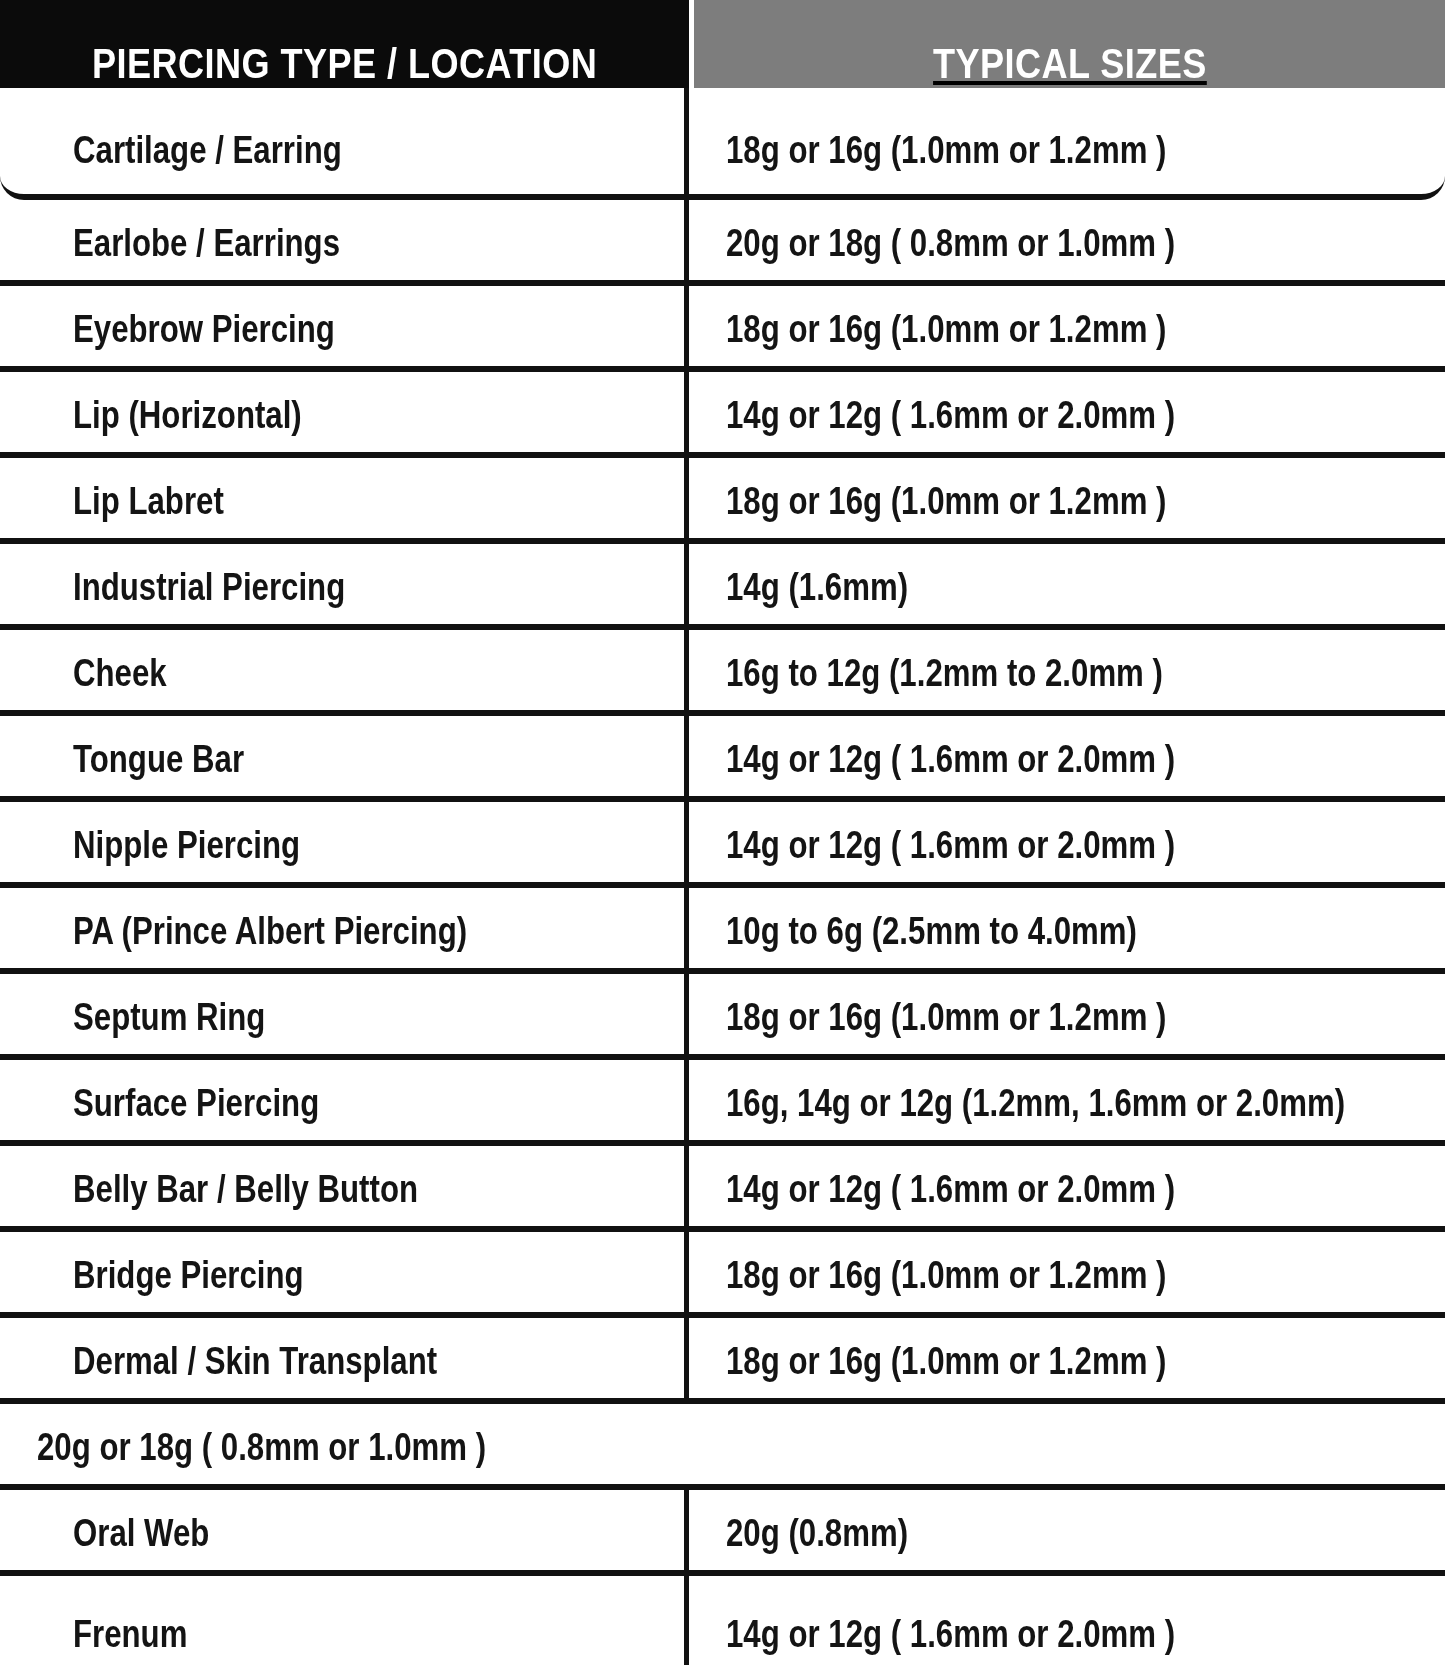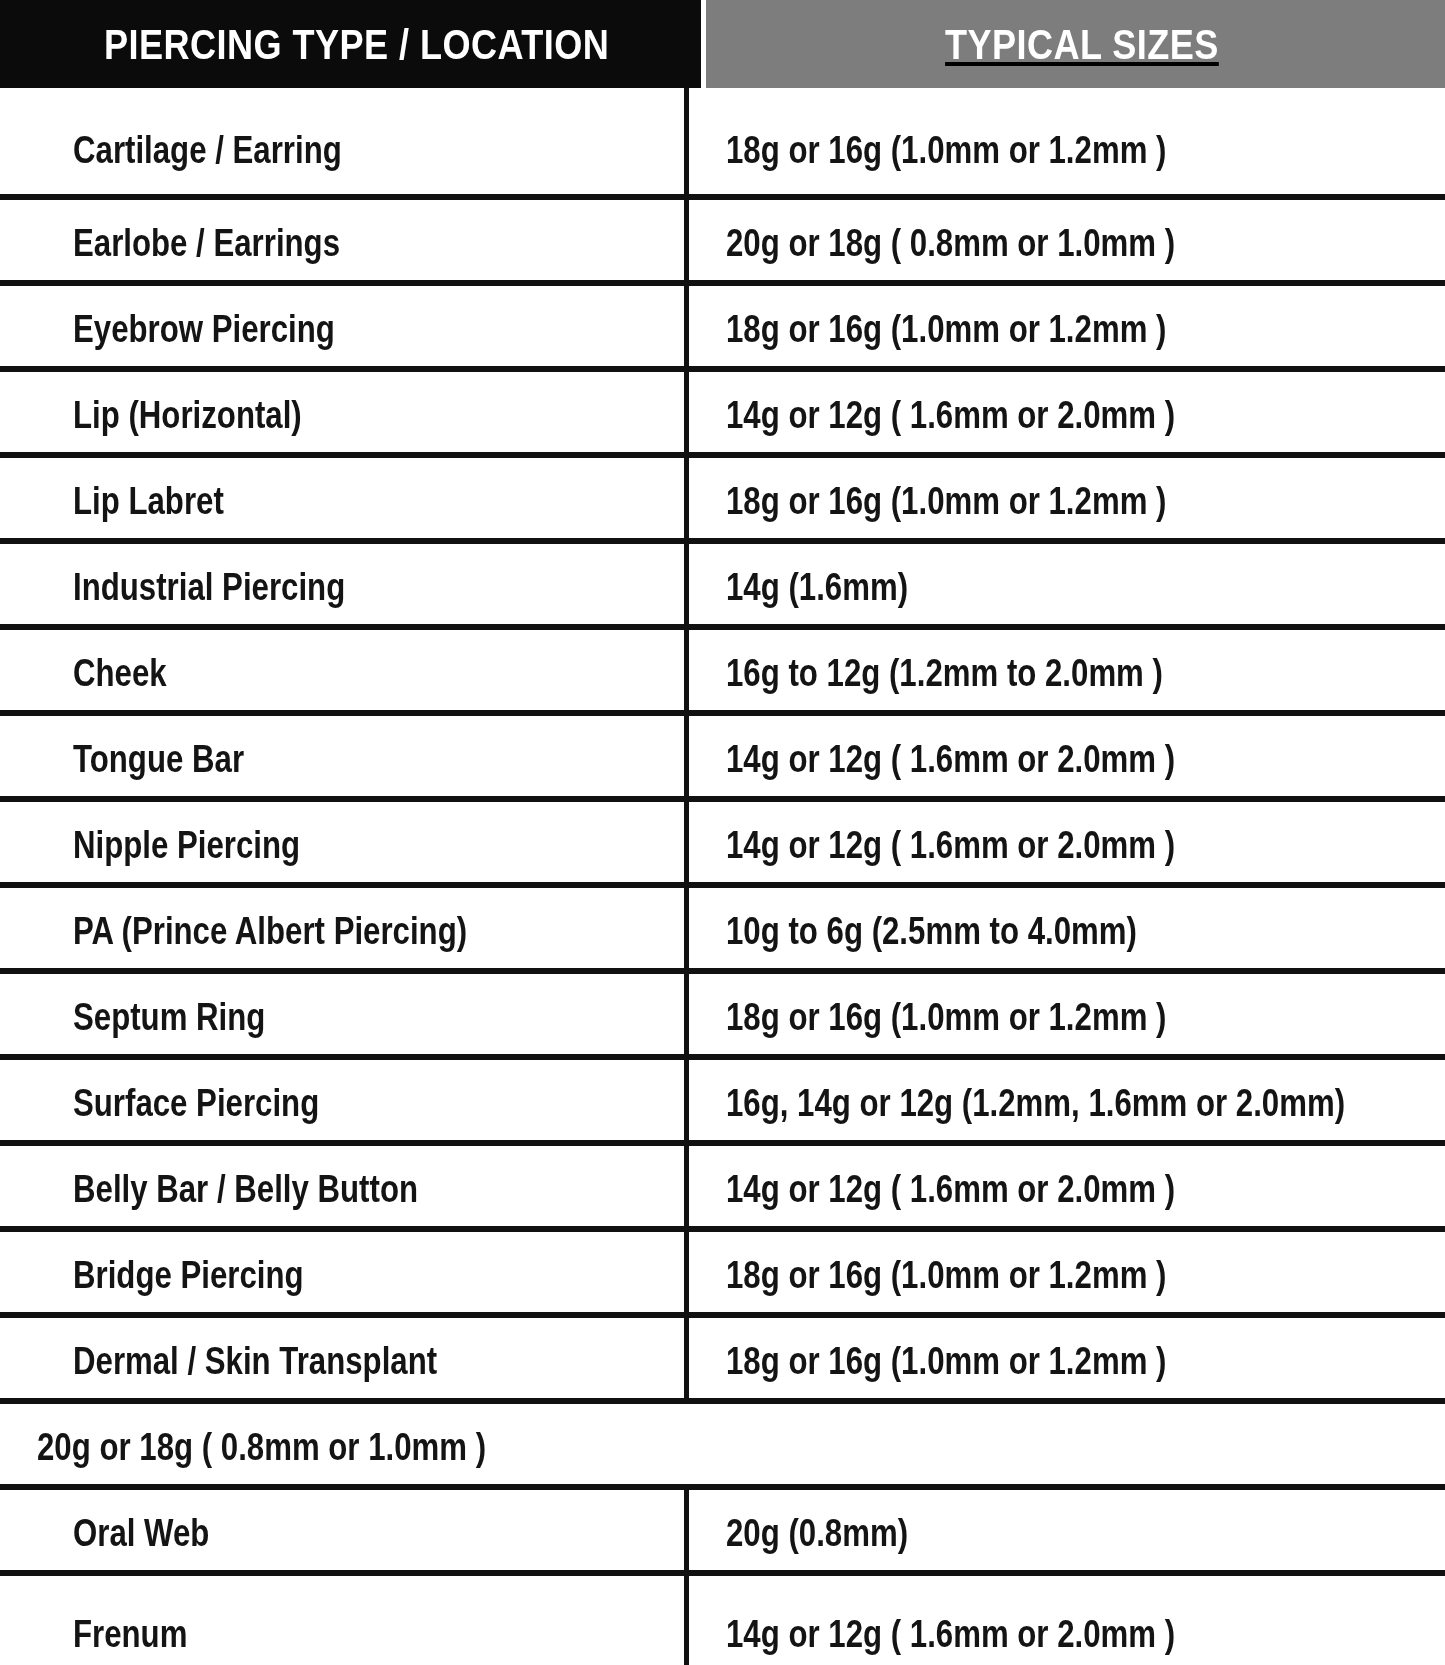--- a/index.html
+++ b/index.html
@@ -22,24 +22,23 @@
     background: var(--background);
     overflow: hidden;
   }
   
   .header-row {
     display: flex;
     height: 88px;
   }
   .hcell {
     display: flex;
-    align-items: center;
+    align-items: flex-end;
     justify-content: center;
     overflow: hidden;
-    padding-left: 12px;
   }
   .hcell.left {
     width: 689px;
     background: var(--header-left-bg);
   }
   .hgap {
     width: 5px;
     background: var(--background);
   }
   .hcell.right {
@@ -57,21 +56,21 @@
     transform: scaleX(0.84);
     transform-origin: center center;
   }
   
   .row {
     display: flex;
     box-sizing: border-box;
     height: 86px;
     border-bottom: 6px solid var(--grid-line);
   }
-  .row.first { height: 112px; }
+  .row.first { height: 112px; border-radius: 24px; }
   .row.first .cell { padding-top: 18px; }
   .row.last  { height: 109px; border-bottom: none; }
   .cell {
     display: flex;
     align-items: center;
     box-sizing: border-box;
     padding-top: 6px;
     overflow: hidden;
   }
   .cell.left {

